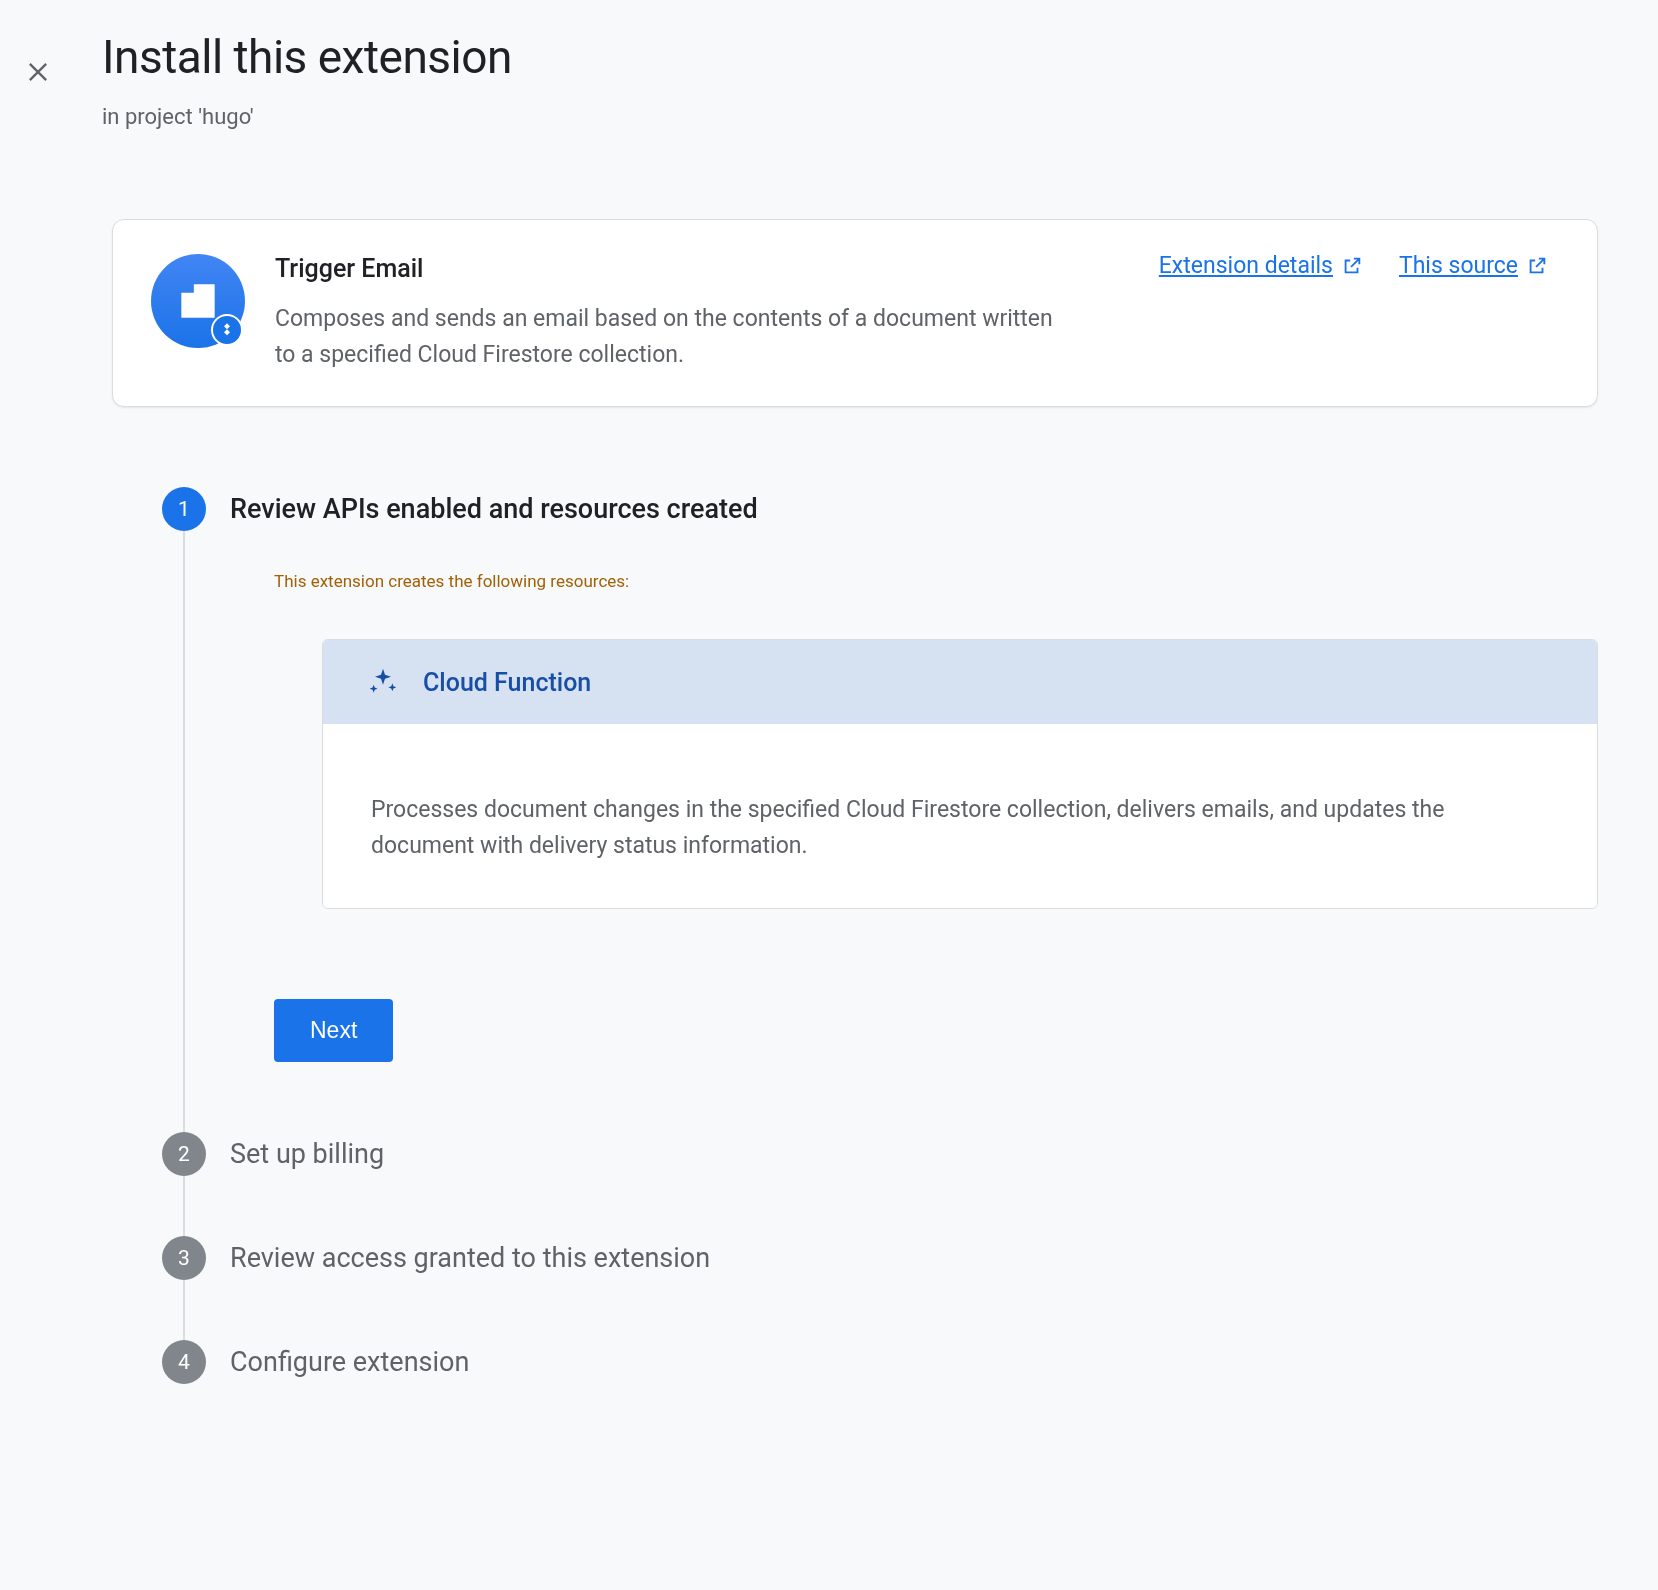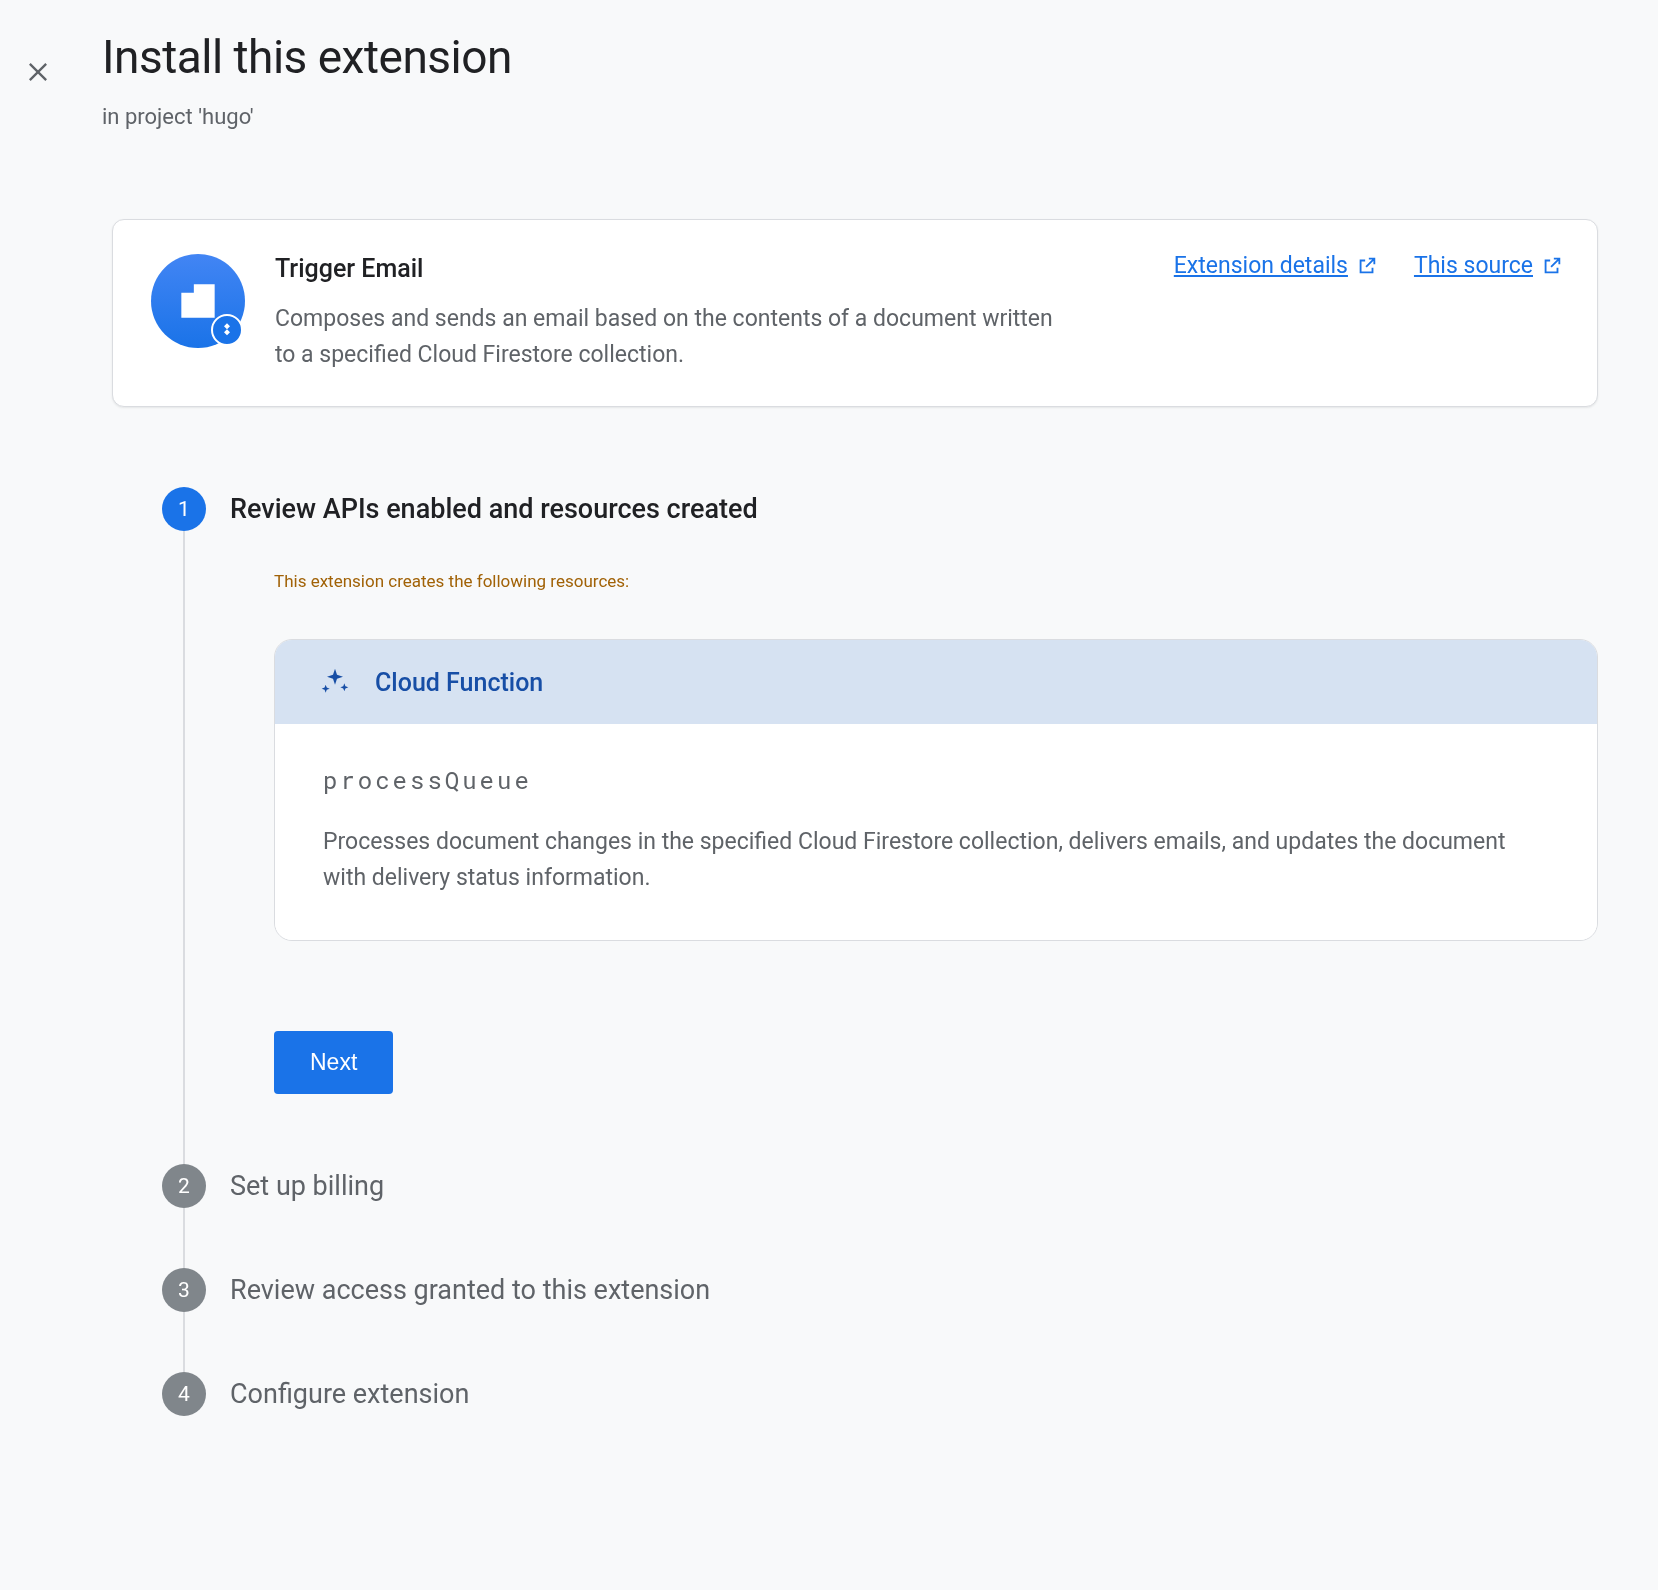--- a/index.html
+++ b/index.html
@@ -93,21 +93,21 @@
     }
     .ext-desc {
       font-size: 23px;
       color: #5f6368;
       margin-top: 18px;
       line-height: 1.55;
     }
     .ext-links {
       position: absolute;
       top: 32px;
-      right: 34px;
+      right: 49px;
       display: flex;
       gap: 36px;
     }
     .ext-link {
       color: #1a73e8;
       font-size: 23px;
       text-decoration: underline;
       display: inline-flex;
       align-items: center;
       gap: 8px;
@@ -145,22 +145,23 @@
       top: 44px;
       width: 2px;
       background: #dadce0;
       z-index: 1;
     }
     .step-body { margin-left: 68px; padding-top: 40px; padding-bottom: 70px; }
     .step-intro { font-size: 17px; color: #a16207; }
     .resource-card {
       margin-top: 48px;
       border: 1px solid #dadce0;
-      border-radius: 18px;
+      border-radius: 6px;
       overflow: hidden;
+      margin-left: 48px;
     }
     .resource-header {
       background: #d6e2f2;
       padding: 26px 44px;
       display: flex;
       align-items: center;
       gap: 24px;
     }
     .resource-header svg { width: 32px; height: 32px; fill: #174ea6; }
     .resource-title { font-size: 25px; font-weight: 500; color: #174ea6; }
@@ -252,21 +253,20 @@
         <div class="step-body">
           <div class="step-intro">This extension creates the following resources:</div>
           <div class="resource-card">
             <div class="resource-header">
               <svg viewBox="0 0 24 24">
                   <path d="M12 2l1.5 4.5L18 8l-4.5 1.5L12 14l-1.5-4.5L6 8l4.5-1.5zM5 14l.8 2.2L8 17l-2.2.8L5 20l-.8-2.2L2 17l2.2-.8zM19 13l.8 2.2L22 16l-2.2.8L19 19l-.8-2.2L16 16l2.2-.8z"></path>
                 </svg>
               <div class="resource-title">Cloud Function</div>
             </div>
             <div class="resource-body">
-              <div class="fn-name">processQueue</div>
               <div class="fn-desc">Processes document changes in the specified Cloud Firestore collection, delivers emails, and updates the document with delivery status information.</div>
             </div>
           </div>
           <button class="next-btn">Next</button>
         </div>
       </div>
     </div>
 
     <div class="step">
       <div class="step-num inactive">2</div>

